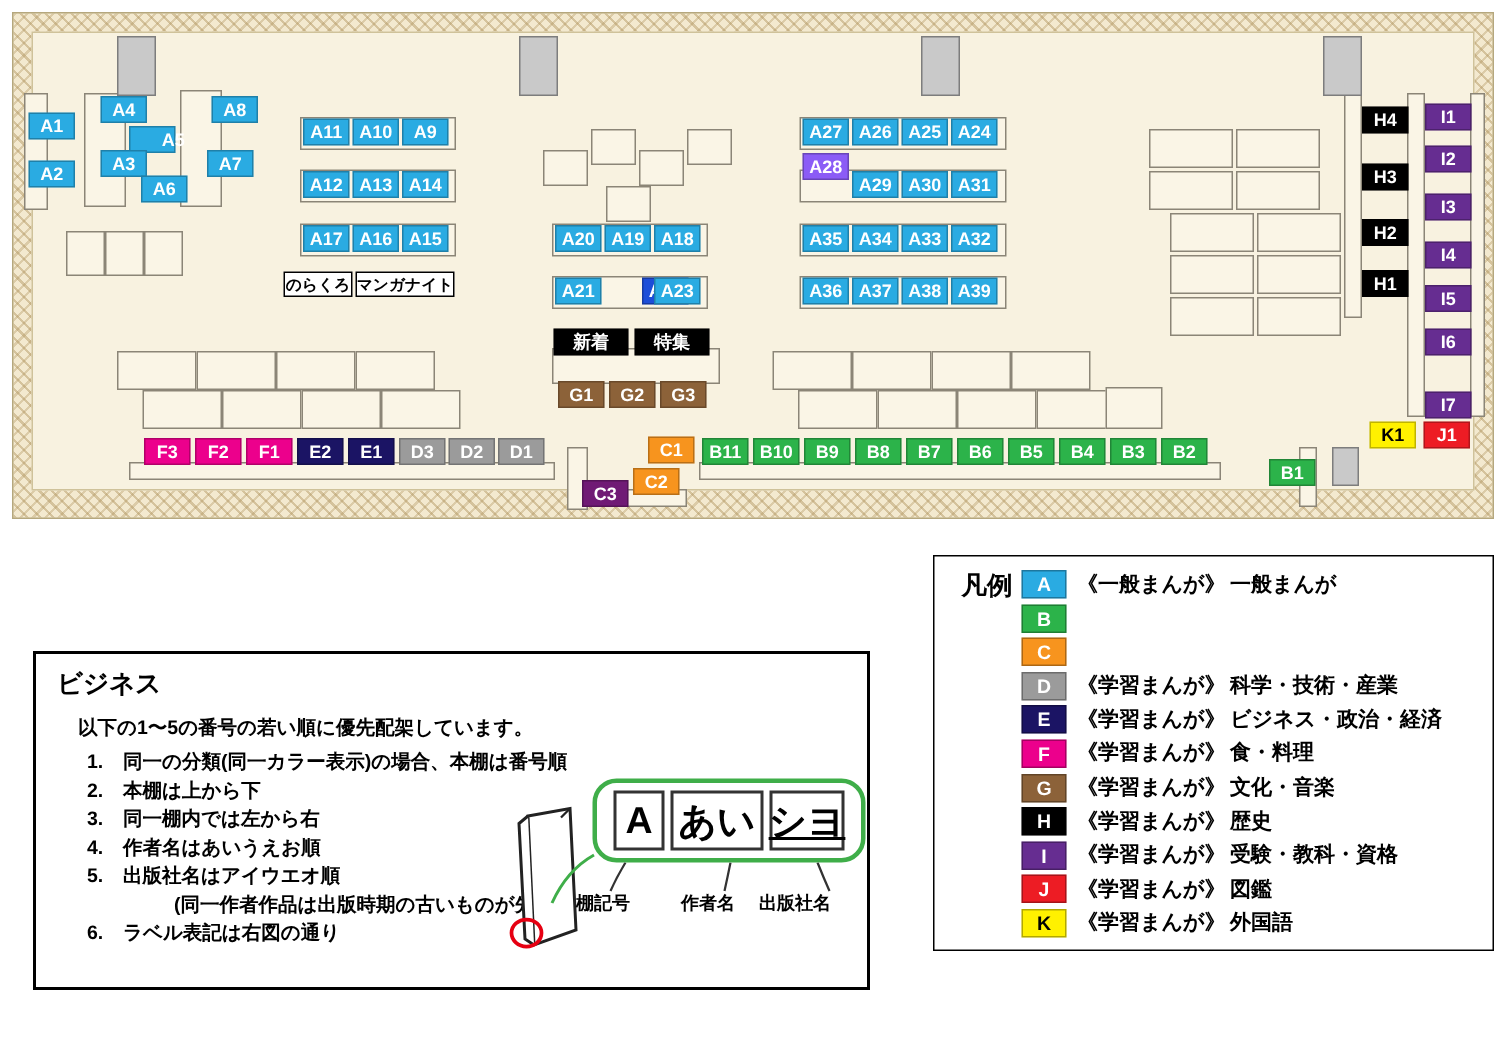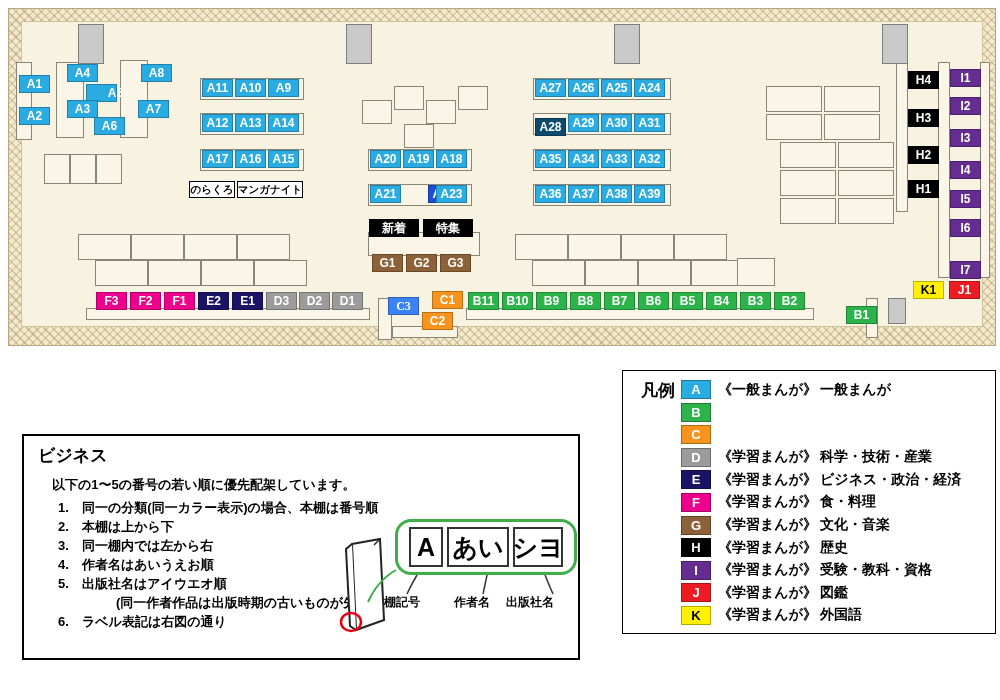--- a/index.html
+++ b/index.html
@@ -65,21 +65,21 @@
   .example-box{
     position:absolute;left:371px;top:83px;width:182px;height:56px;
     border:3px solid #3fae49;border-radius:16px;background:#fff;
     display:flex;align-items:center;justify-content:center;gap:4px;box-sizing:border-box;
   }
   .ex-cell{
     border:2px solid #333;height:40px;background:#fff;box-sizing:border-box;
     display:flex;align-items:center;justify-content:center;
     font-size:25px;font-weight:bold;white-space:nowrap;
   }
-  .ex-shelf{width:34px;} .ex-author{width:62px;} .ex-pub{width:50px;}
+  .ex-shelf{width:34px;} .ex-author{width:62px;} .ex-pub{width:50px;text-decoration:underline;}
   .callout{position:absolute;top:158px;font-size:12px;font-weight:600;}
   .callout-svg{position:absolute;left:371px;top:139px;width:182px;height:20px;}
   .zoom-svg{position:absolute;left:340px;top:132px;width:34px;height:36px;}
   .book-svg{position:absolute;left:300px;top:100px;width:72px;height:105px;}
 </style>
 </head>
 <body>
 
 <div class="map">
   <div class="floor"></div>
@@ -172,21 +172,21 @@
     <div class="maplabel" style="left: 370px; top: 150px; background: rgb(42, 171, 226); color: rgb(255, 255, 255);">A20</div>
     <div class="maplabel" style="left: 403px; top: 150px; background: rgb(42, 171, 226); color: rgb(255, 255, 255);">A19</div>
     <div class="maplabel" style="left: 436px; top: 150px; background: rgb(42, 171, 226); color: rgb(255, 255, 255);">A18</div>
     <div class="maplabel" style="left: 370px; top: 185px; background: rgb(42, 171, 226); color: rgb(255, 255, 255);">A21</div>
     <div class="maplabel" style="left: 384px; top: 185px; background: #1d4ed8; color: rgb(255, 255, 255); margin-left: 44px;">A22</div>
     <div class="maplabel" style="left: 436px; top: 185px; background: rgb(42, 171, 226); color: rgb(255, 255, 255);">A23</div>
     <div class="maplabel" style="left: 535px; top: 79px; background: rgb(42, 171, 226); color: rgb(255, 255, 255);">A27</div>
     <div class="maplabel" style="left: 568px; top: 79px; background: rgb(42, 171, 226); color: rgb(255, 255, 255);">A26</div>
     <div class="maplabel" style="left: 601px; top: 79px; background: rgb(42, 171, 226); color: rgb(255, 255, 255);">A25</div>
     <div class="maplabel" style="left: 634px; top: 79px; background: rgb(42, 171, 226); color: rgb(255, 255, 255);">A24</div>
-    <div class="maplabel" style="left: 535px; top: 118px; background: #0c4a6e; color: rgb(255, 255, 255); text-align: right;">A28</div>
+    <div class="maplabel" style="left: 535px; top: 102px; background: #8b5cf6; color: rgb(255, 255, 255); text-align: right;">A28</div>
     <div class="maplabel" style="left: 568px; top: 114px; background: rgb(42, 171, 226); color: rgb(255, 255, 255);">A29</div>
     <div class="maplabel" style="left: 601px; top: 114px; background: rgb(42, 171, 226); color: rgb(255, 255, 255);">A30</div>
     <div class="maplabel" style="left: 634px; top: 114px; background: rgb(42, 171, 226); color: rgb(255, 255, 255);">A31</div>
     <div class="maplabel" style="left: 535px; top: 150px; background: rgb(42, 171, 226); color: rgb(255, 255, 255);">A35</div>
     <div class="maplabel" style="left: 568px; top: 150px; background: rgb(42, 171, 226); color: rgb(255, 255, 255);">A34</div>
     <div class="maplabel" style="left: 601px; top: 150px; background: rgb(42, 171, 226); color: rgb(255, 255, 255);">A33</div>
     <div class="maplabel" style="left: 634px; top: 150px; background: rgb(42, 171, 226); color: rgb(255, 255, 255);">A32</div>
     <div class="maplabel" style="left: 535px; top: 185px; background: rgb(42, 171, 226); color: rgb(255, 255, 255);">A36</div>
     <div class="maplabel" style="left: 568px; top: 185px; background: rgb(42, 171, 226); color: rgb(255, 255, 255);">A37</div>
     <div class="maplabel" style="left: 601px; top: 185px; background: rgb(42, 171, 226); color: rgb(255, 255, 255);">A38</div>
@@ -198,21 +198,21 @@
     <div class="maplabel" style="left: 440px; top: 254px; background: rgb(140, 98, 57); color: rgb(255, 255, 255);">G3</div>
     <div class="maplabel" style="left: 96px; top: 292px; background: rgb(236, 0, 140); color: rgb(255, 255, 255);">F3</div>
     <div class="maplabel" style="left: 130px; top: 292px; background: rgb(236, 0, 140); color: rgb(255, 255, 255);">F2</div>
     <div class="maplabel" style="left: 164px; top: 292px; background: rgb(236, 0, 140); color: rgb(255, 255, 255);">F1</div>
     <div class="maplabel" style="left: 198px; top: 292px; background: rgb(27, 20, 100); color: rgb(255, 255, 255);">E2</div>
     <div class="maplabel" style="left: 232px; top: 292px; background: rgb(27, 20, 100); color: rgb(255, 255, 255);">E1</div>
     <div class="maplabel" style="left: 266px; top: 292px; background: rgb(155, 155, 155); color: rgb(255, 255, 255);">D3</div>
     <div class="maplabel" style="left: 299px; top: 292px; background: rgb(155, 155, 155); color: rgb(255, 255, 255);">D2</div>
     <div class="maplabel" style="left: 332px; top: 292px; background: rgb(155, 155, 155); color: rgb(255, 255, 255);">D1</div>
     <div class="maplabel" style="left: 432px; top: 291px; background: rgb(247, 148, 30); color: rgb(255, 255, 255);">C1</div>
-    <div class="maplabel" style="left: 388px; top: 297px; background: #3b82f6; color: rgb(255, 255, 255); font-family: Liberation Serif, serif;">C3</div>
+    <div class="maplabel" style="left: 388px; top: 320px; background: #701a75; color: rgb(255, 255, 255);">C3</div>
     <div class="maplabel" style="left: 422px; top: 312px; background: rgb(247, 148, 30); color: rgb(255, 255, 255);">C2</div>
     <div class="maplabel" style="left: 468px; top: 292px; background: rgb(44, 179, 74); color: rgb(255, 255, 255);">B11</div>
     <div class="maplabel" style="left: 502px; top: 292px; background: rgb(44, 179, 74); color: rgb(255, 255, 255);">B10</div>
     <div class="maplabel" style="left: 536px; top: 292px; background: rgb(44, 179, 74); color: rgb(255, 255, 255);">B9</div>
     <div class="maplabel" style="left: 570px; top: 292px; background: rgb(44, 179, 74); color: rgb(255, 255, 255);">B8</div>
     <div class="maplabel" style="left: 604px; top: 292px; background: rgb(44, 179, 74); color: rgb(255, 255, 255);">B7</div>
     <div class="maplabel" style="left: 638px; top: 292px; background: rgb(44, 179, 74); color: rgb(255, 255, 255);">B6</div>
     <div class="maplabel" style="left: 672px; top: 292px; background: rgb(44, 179, 74); color: rgb(255, 255, 255);">B5</div>
     <div class="maplabel" style="left: 706px; top: 292px; background: rgb(44, 179, 74); color: rgb(255, 255, 255);">B4</div>
     <div class="maplabel" style="left: 740px; top: 292px; background: rgb(44, 179, 74); color: rgb(255, 255, 255);">B3</div>

